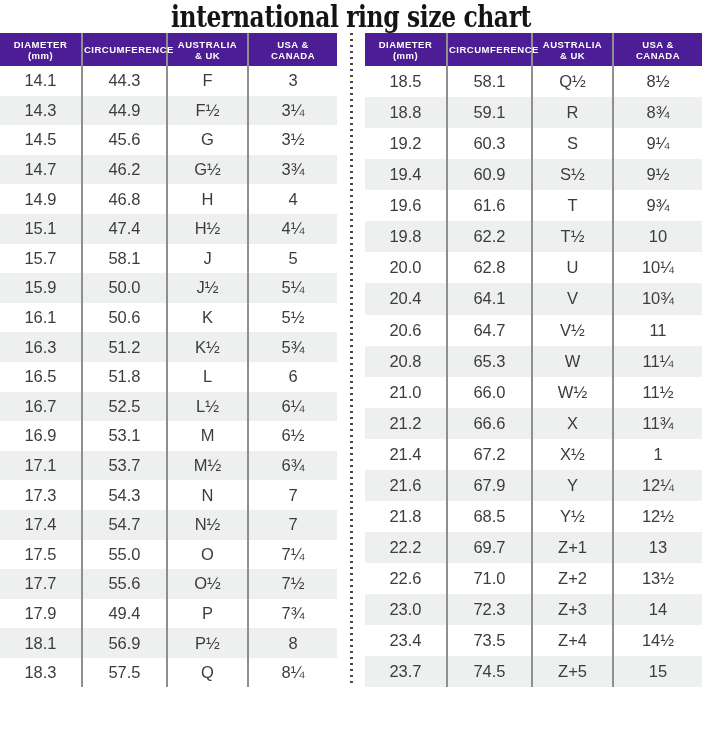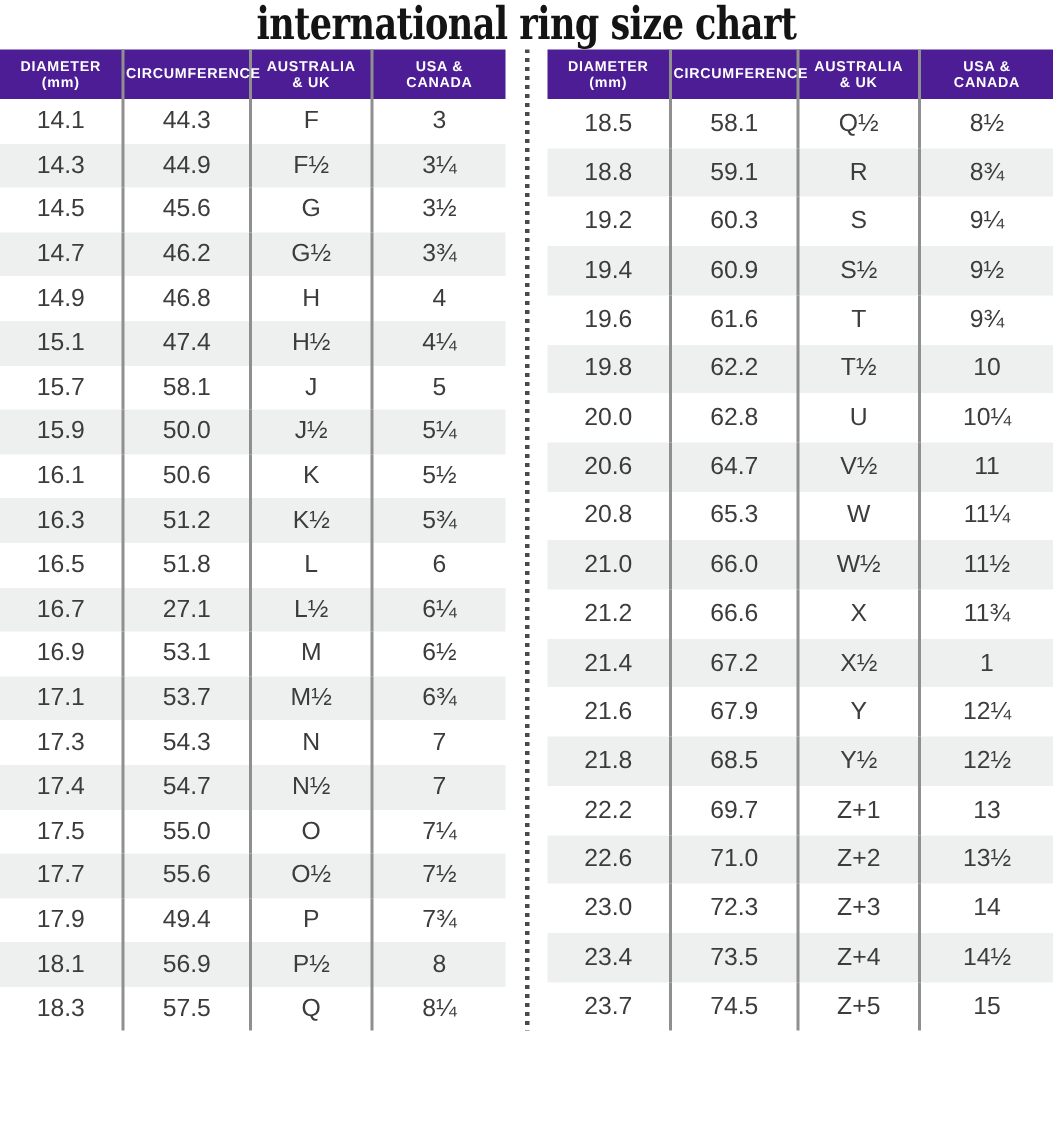--- a/index.html
+++ b/index.html
@@ -158,21 +158,21 @@
           <td>5¾</td>
         </tr>
         <tr>
           <td>16.5</td>
           <td>51.8</td>
           <td>L</td>
           <td>6</td>
         </tr>
         <tr>
           <td>16.7</td>
-          <td>27.1</td>
+          <td>52.5</td>
           <td>L½</td>
           <td>6¼</td>
         </tr>
         <tr>
           <td>16.9</td>
           <td>53.1</td>
           <td>M</td>
           <td>6½</td>
         </tr>
         <tr>
@@ -282,20 +282,26 @@
           <td>T½</td>
           <td>10</td>
         </tr>
         <tr>
           <td>20.0</td>
           <td>62.8</td>
           <td>U</td>
           <td>10¼</td>
         </tr>
         <tr>
+          <td>20.4</td>
+          <td>64.1</td>
+          <td>V</td>
+          <td>10¾</td>
+        </tr>
+        <tr>
           <td>20.6</td>
           <td>64.7</td>
           <td>V½</td>
           <td>11</td>
         </tr>
         <tr>
           <td>20.8</td>
           <td>65.3</td>
           <td>W</td>
           <td>11¼</td>

